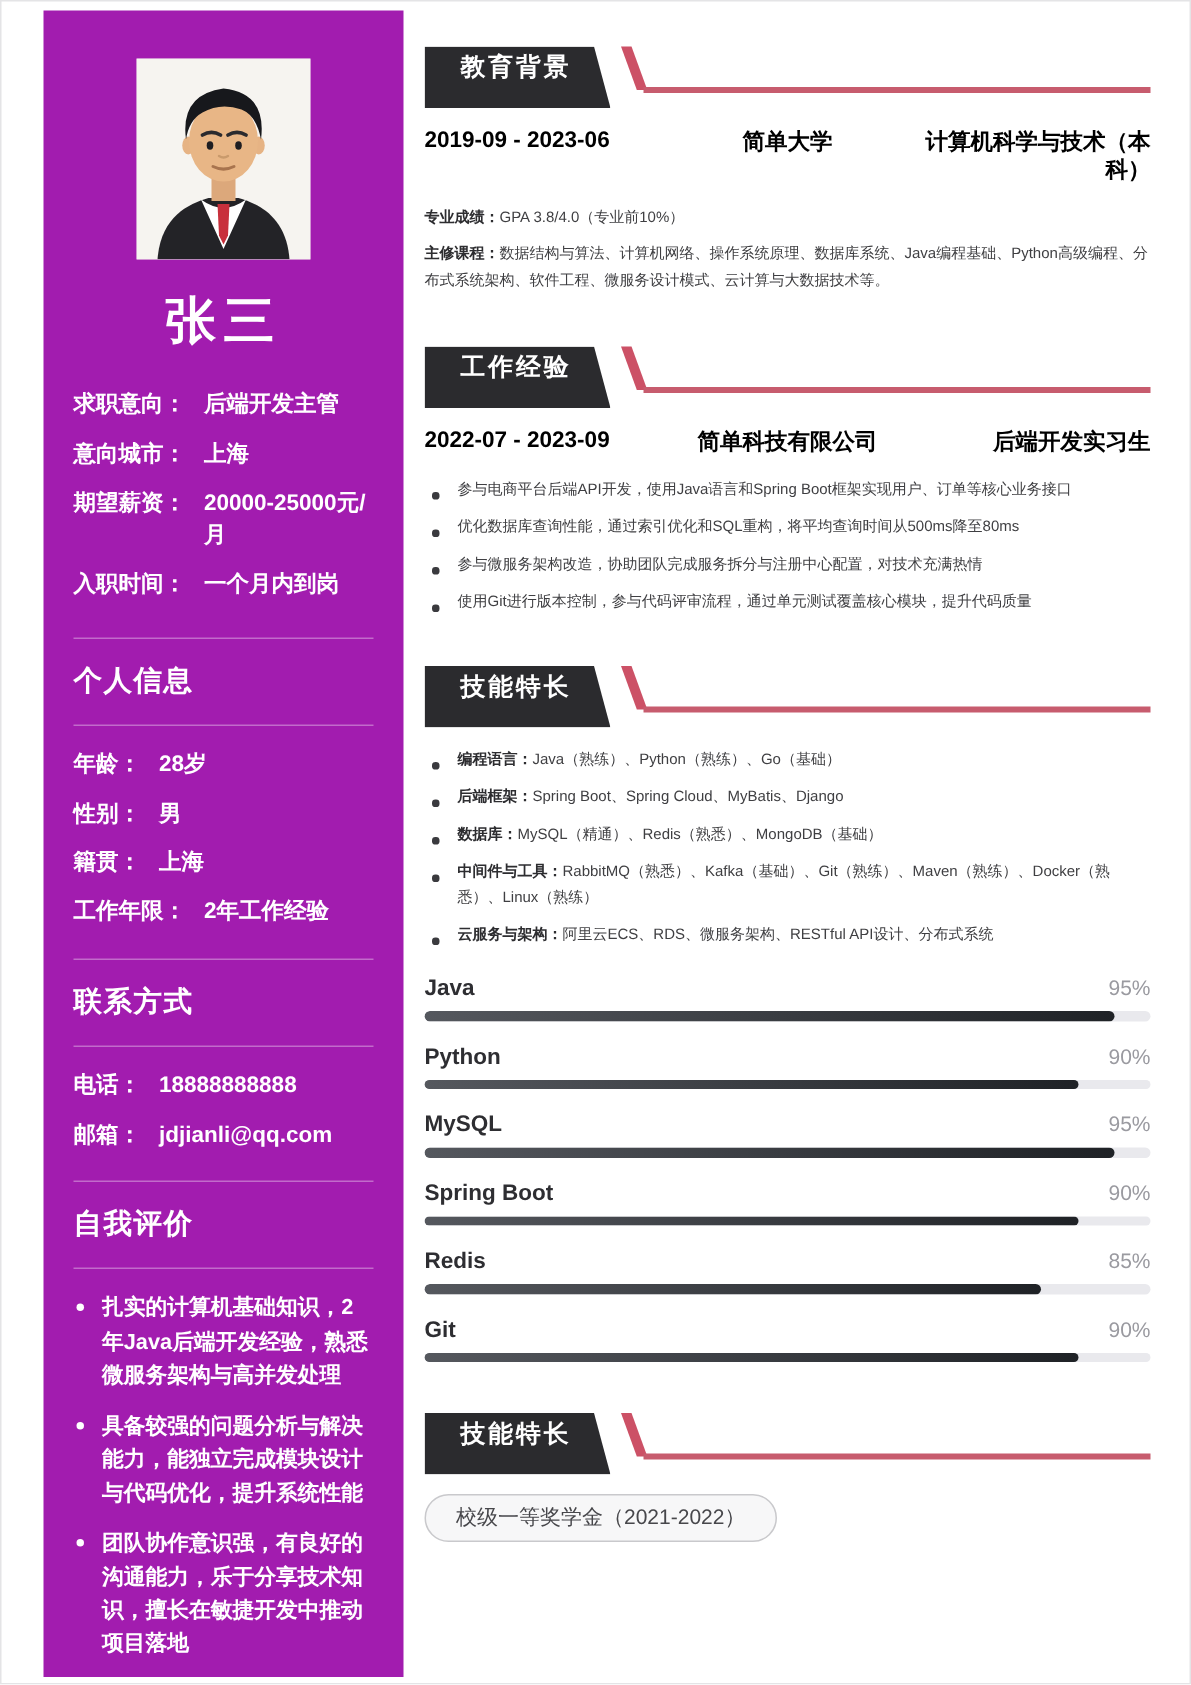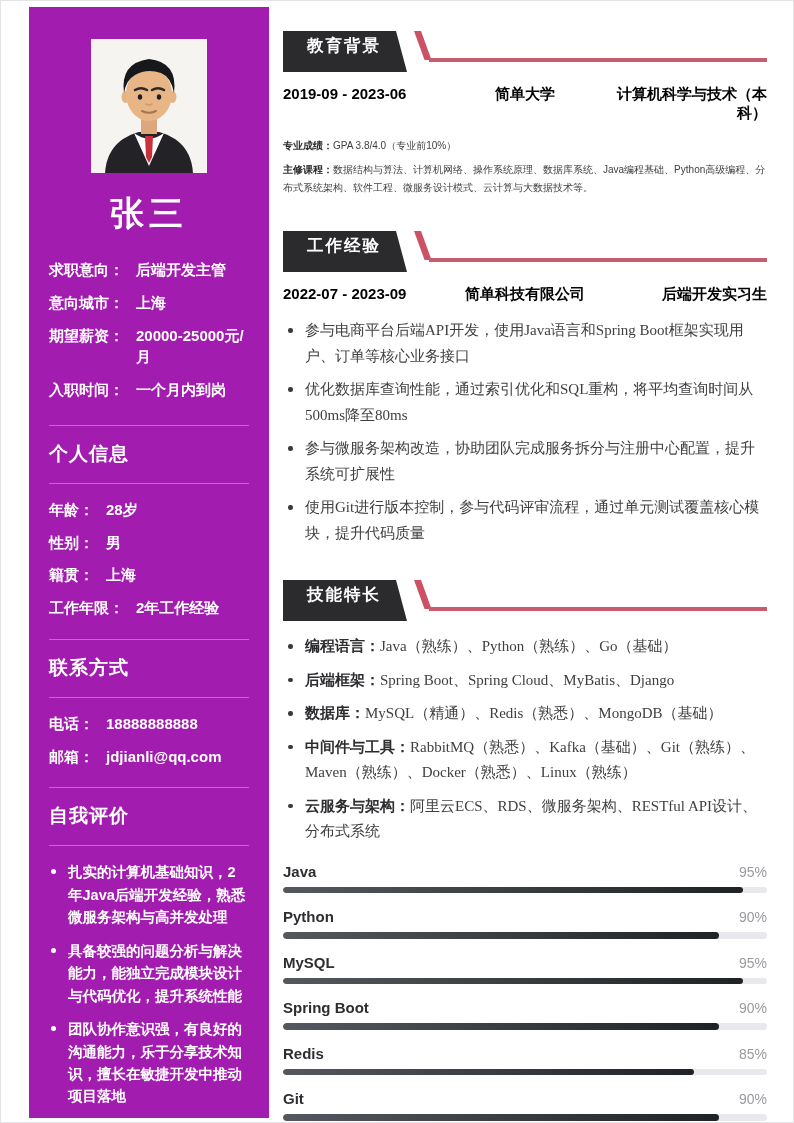--- a/index.html
+++ b/index.html
@@ -37,21 +37,21 @@
   }
   .banner-stripe { position:absolute; left:131px; top:0; width:7px; height:29px; background:#cc5166; transform:skewX(20deg); transform-origin:top left; }
   .banner-line { position:absolute; left:146px; right:0; bottom:1px; height:4.5px; background:#c75c6e; }
   .head-row { display:flex; font-size:15px; font-weight:700; color:#000000; margin-bottom:14px; }
   .head-row span { flex:1; }
   .head-row .hc { text-align:center; }
   .head-row .hr { text-align:right; }
   .lv-line { font-size:10px; line-height:1.8; margin-bottom:6px; }
   .lv-line b { color:#2d2d30; }
   .main-bullets { list-style:none; margin-top:4px; }
-  .main-bullets li { position:relative; padding-left:22px; font-size:15px; line-height:1.7; margin-bottom:8px;font-family:Liberation Serif, serif; }
+  .main-bullets li { position:relative; padding-left:22px; font-size:10px; line-height:1.7; margin-bottom:8px; }
   .main-bullets li::before { content:""; position:absolute; left:5px; top:10px; width:4.5px; height:4.5px; border-radius:50%; background:#3a3a3e; }
   .main-bullets li b { color:#2d2d30; }
   .bars-grid { display:grid; grid-template-columns:1fr; column-gap:24px; row-gap:15px; margin-top:18px; }
   .bar-head { display:flex; justify-content:space-between; align-items:baseline; font-size:15px; font-weight:700; color:#2e2e32; margin-bottom:7px; }
   .bar-pct { font-size:14px; font-weight:400; color:#9a9aa0; }
   .bar-track { height:6.5px; background:#e9e9ed; border-radius:4px; overflow:hidden; }
   .bar-fill { height:100%; border-radius:4px; background:linear-gradient(90deg,#55585e,#1f2226); }
   .pills { display:flex; flex-wrap:wrap; gap:14px 18px; margin-bottom:18px; }
   .pill { border:1px solid #c9c9cc; background:#f7f7f8; border-radius:16px; padding:5px 20px; font-size:14px; color:#47474b; line-height:1.4; }
 </style>
@@ -192,21 +192,21 @@
         <span class="hl">2022-07 - 2023-09</span>
         <span class="hc">简单科技有限公司</span>
         <span class="hr">后端开发实习生</span>
       </div>
       <ul class="main-bullets">
 
           <li>参与电商平台后端API开发，使用Java语言和Spring Boot框架实现用户、订单等核心业务接口</li>
 
           <li>优化数据库查询性能，通过索引优化和SQL重构，将平均查询时间从500ms降至80ms</li>
 
-          <li>参与微服务架构改造，协助团队完成服务拆分与注册中心配置，提升系统可扩展性</li>
+          <li>参与微服务架构改造，协助团队完成服务拆分与注册中心配置，对技术充满热情</li>
 
           <li>使用Git进行版本控制，参与代码评审流程，通过单元测试覆盖核心模块，提升代码质量</li>
         </ul>
     </section>
 
     <section class="section">
       <div class="banner">
         <div class="banner-black">技能特长</div>
         <div class="banner-stripe"></div>
         <div class="banner-line"></div>

